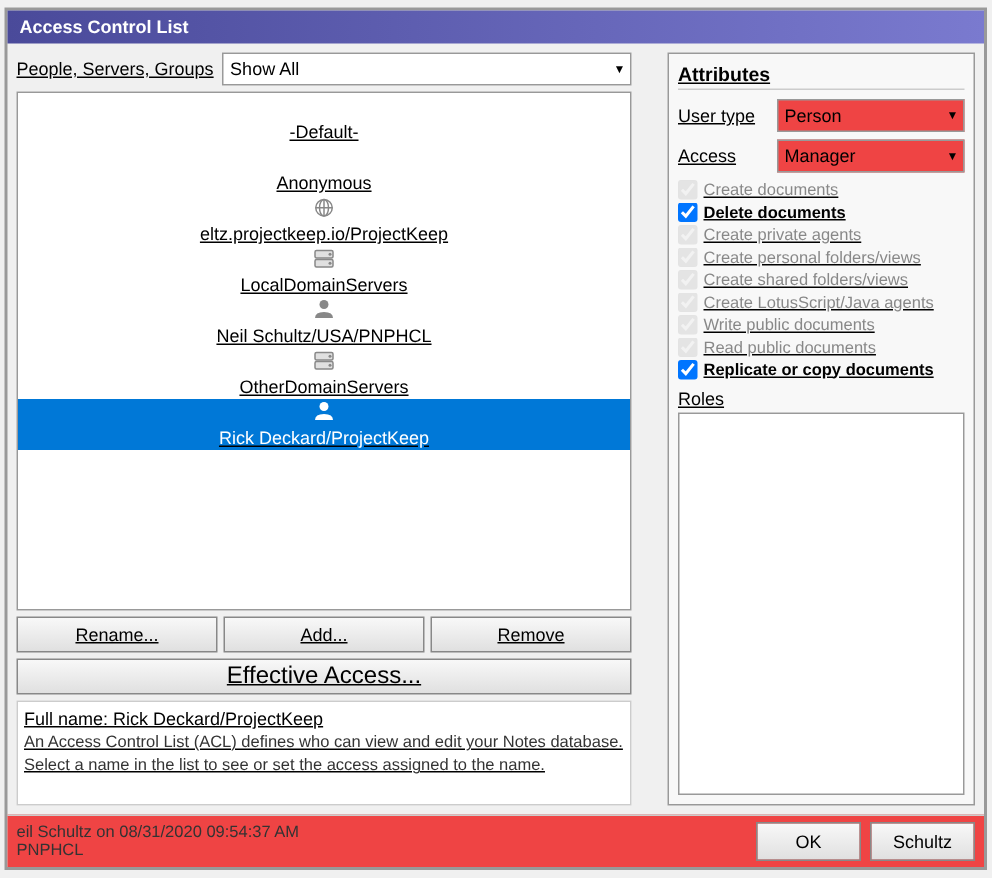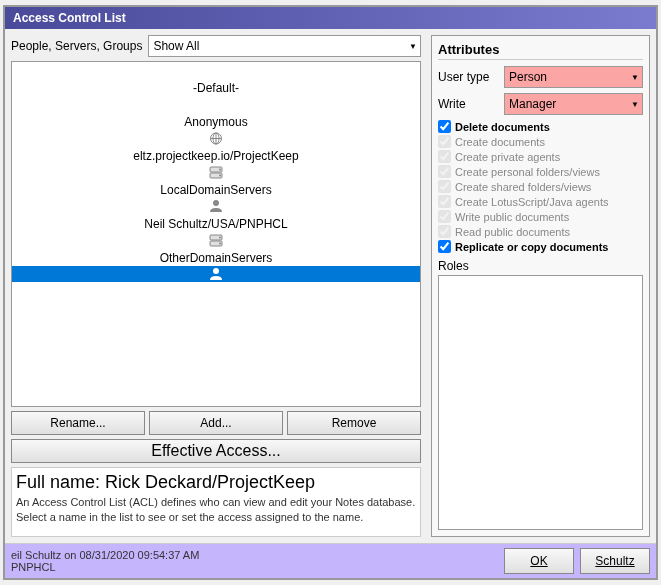--- a/index.html
+++ b/index.html
@@ -25,22 +25,23 @@
       background: linear-gradient(to right, #4a4a9a, #7a7acf);
       color: white;
       padding: 4px 8px;
       font-size: 12px;
       font-weight: bold;
     }
     .dialog-body {
       display: flex;
       flex: 1;
       padding: 6px;
-      gap: 10px;
+      gap: 24px;
       overflow: hidden;
+      text-decoration: underline;
     }
     .left-panel {
       display: flex;
       flex-direction: column;
       width: 410px;
       flex-shrink: 0;
     }
     .right-panel {
       display: flex;
       flex-direction: column;
@@ -137,21 +138,21 @@
     }
     .info-box {
       margin-top: 4px;
       border: 1px solid #ccc;
       background: white;
       padding: 4px;
       min-height: 70px;
       font-size: 12px;
     }
     .fullname-line {
-      font-size: 18px;
+      font-size: 12px;
       margin-bottom: 2px;
     }
     .description-text {
       font-size: 11px;
       color: #333;
       line-height: 1.4;
     }
     
     .right-section-title {
       font-weight: bold;
@@ -171,21 +172,21 @@
       min-width: 60px;
     }
     .attr-dropdown-container {
       flex: 1;
       position: relative;
     }
     .attr-dropdown-container select {
       width: 100%;
       height: 22px;
       border: 1px solid #999;
-      background: #fca5a5;
+      background: #ef4444;
       padding: 1px 4px;
       font-size: 12px;
       appearance: none;
       -webkit-appearance: none;
     }
     .checkbox-list {
       display: flex;
       flex-direction: column;
       gap: 2px;
       margin-bottom: 6px;
@@ -222,40 +223,39 @@
       flex: 1;
       border: 1px solid #999;
       background: white;
       min-height: 80px;
     }
     .dialog-footer {
       display: flex;
       align-items: center;
       padding: 4px 6px;
       border-top: 1px solid #ccc;
-      background: #c4b5fd;
+      background: #ef4444;
       gap: 6px;
     }
     .footer-info {
       flex: 1;
       font-size: 11px;
       color: #333;
     }
     .footer-btns {
       display: flex;
       gap: 6px;
     }
     .footer-btn {
       width: 70px;
       height: 26px;
       border: 1px solid #888;
       background: linear-gradient(to bottom, #f8f8f8, #e0e0e0);
       font-size: 12px;
       cursor: pointer;
-      text-decoration: underline;
     }
   </style>
 </head>
 <body>
 
 <div class="dialog">
   <div class="dialog-title">Access Control List</div>
   <div class="dialog-body">
 
     <div class="left-panel">
@@ -330,20 +330,21 @@
           <span>OtherDomainServers</span>
         </div>
 
         <div class="list-item selected">
           <span class="icon">
             <svg width="14" height="14" viewBox="0 0 14 14">
               <circle cx="7" cy="4" r="3" fill="white"></circle>
               <path d="M1 13 Q1 9 7 9 Q13 9 13 13" fill="white"></path>
             </svg>
           </span>
+          <span>Rick Deckard/ProjectKeep</span>
         </div>
       </div>
 
       <div class="button-row">
         <button class="btn">Rename...</button>
         <button class="btn">Add...</button>
         <button class="btn">Remove</button>
       </div>
       <button class="effective-access-btn">Effective Access...</button>
 
@@ -365,45 +366,45 @@
             <option>Mixed Group</option>
             <option>Person Group</option>
             <option>Server Group</option>
             <option>Unspecified</option>
           </select>
           <span class="dropdown-arrow">▼</span>
         </div>
       </div>
 
       <div class="attr-row">
-        <span class="attr-label">Write</span>
+        <span class="attr-label">Access</span>
         <div class="attr-dropdown-container">
           <select>
             <option>No Access</option>
             <option>Depositor</option>
             <option>Reader</option>
             <option>Author</option>
             <option>Editor</option>
             <option>Designer</option>
             <option selected="">Manager</option>
           </select>
           <span class="dropdown-arrow">▼</span>
         </div>
       </div>
 
       <div class="checkbox-list">
 
+        <div class="checkbox-item disabled">
+          <input type="checkbox" checked="" disabled="" style="">
+          <label>Create documents</label>
+        </div>
+
         <div class="checkbox-item bold-label">
           <input type="checkbox" checked="" style="">
           <label><strong>Delete documents</strong></label>
-        </div>
-
-        <div class="checkbox-item disabled">
-          <input type="checkbox" checked="" disabled="" style="">
-          <label>Create documents</label>
         </div>
 
         <div class="checkbox-item disabled">
           <input type="checkbox" checked="" disabled="" style="">
           <label>Create private agents</label>
         </div>
 
         <div class="checkbox-item disabled">
           <input type="checkbox" checked="" disabled="" style="">
           <label>Create personal folders/views</label>

